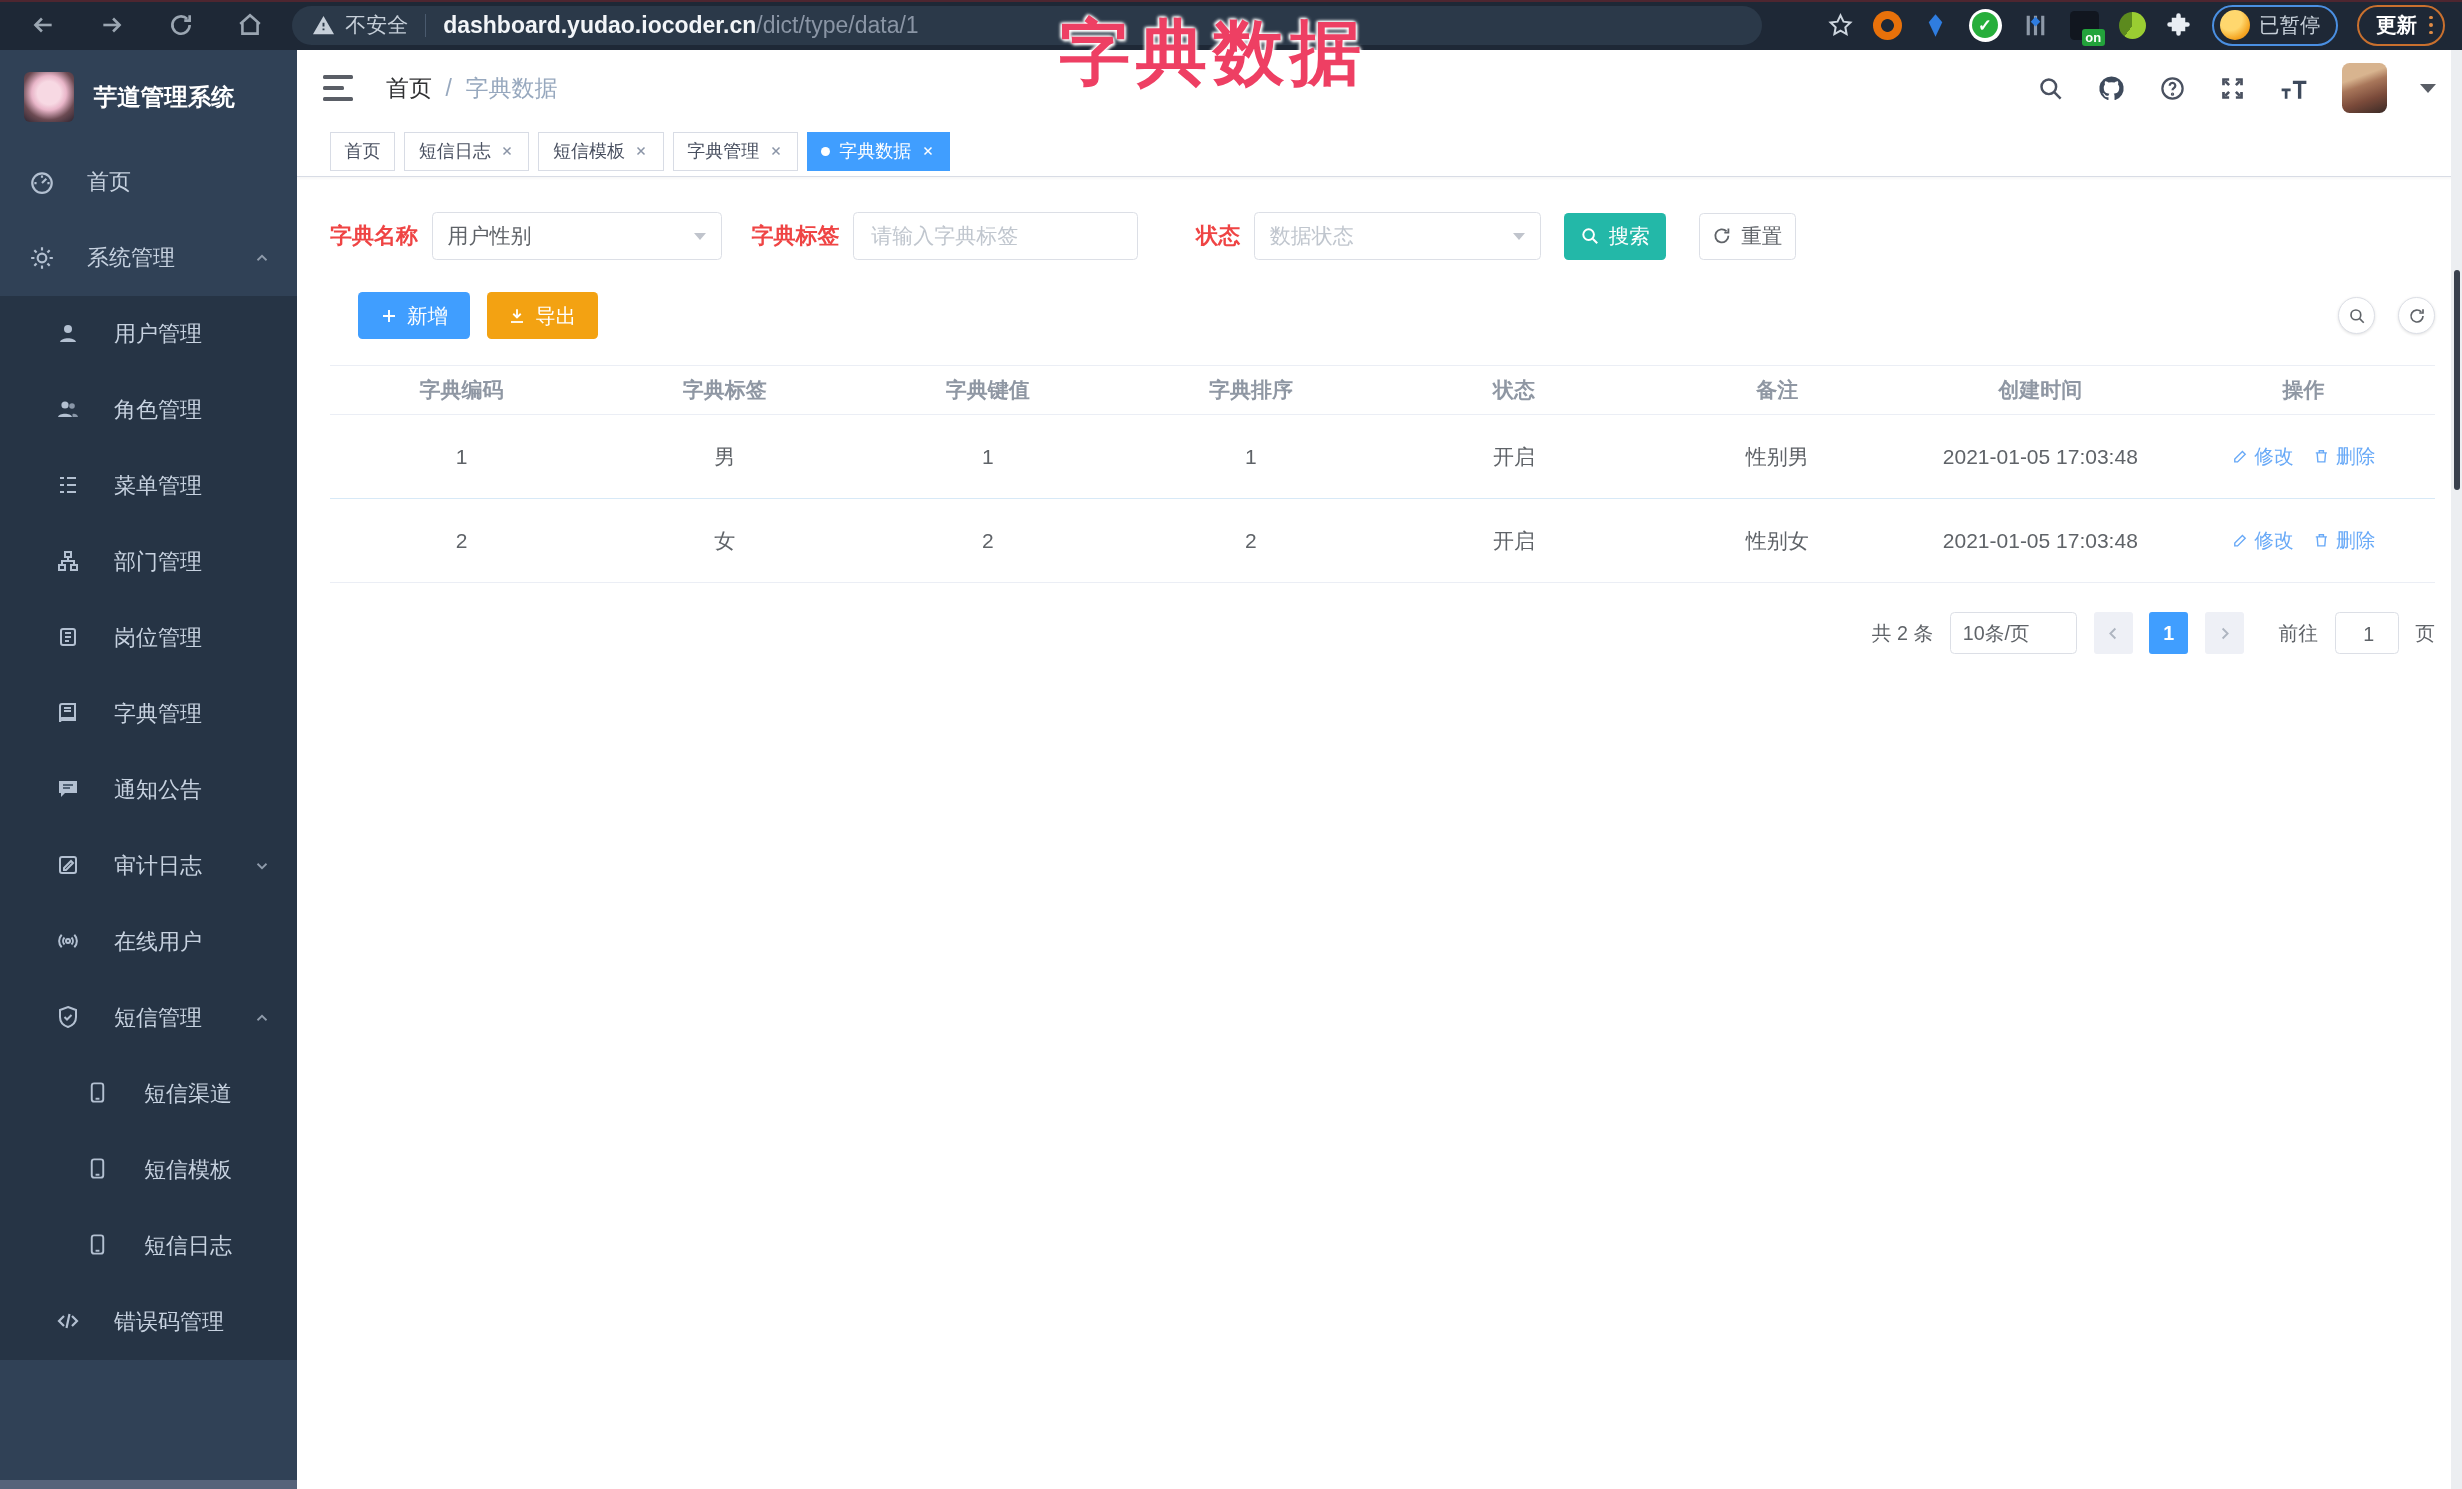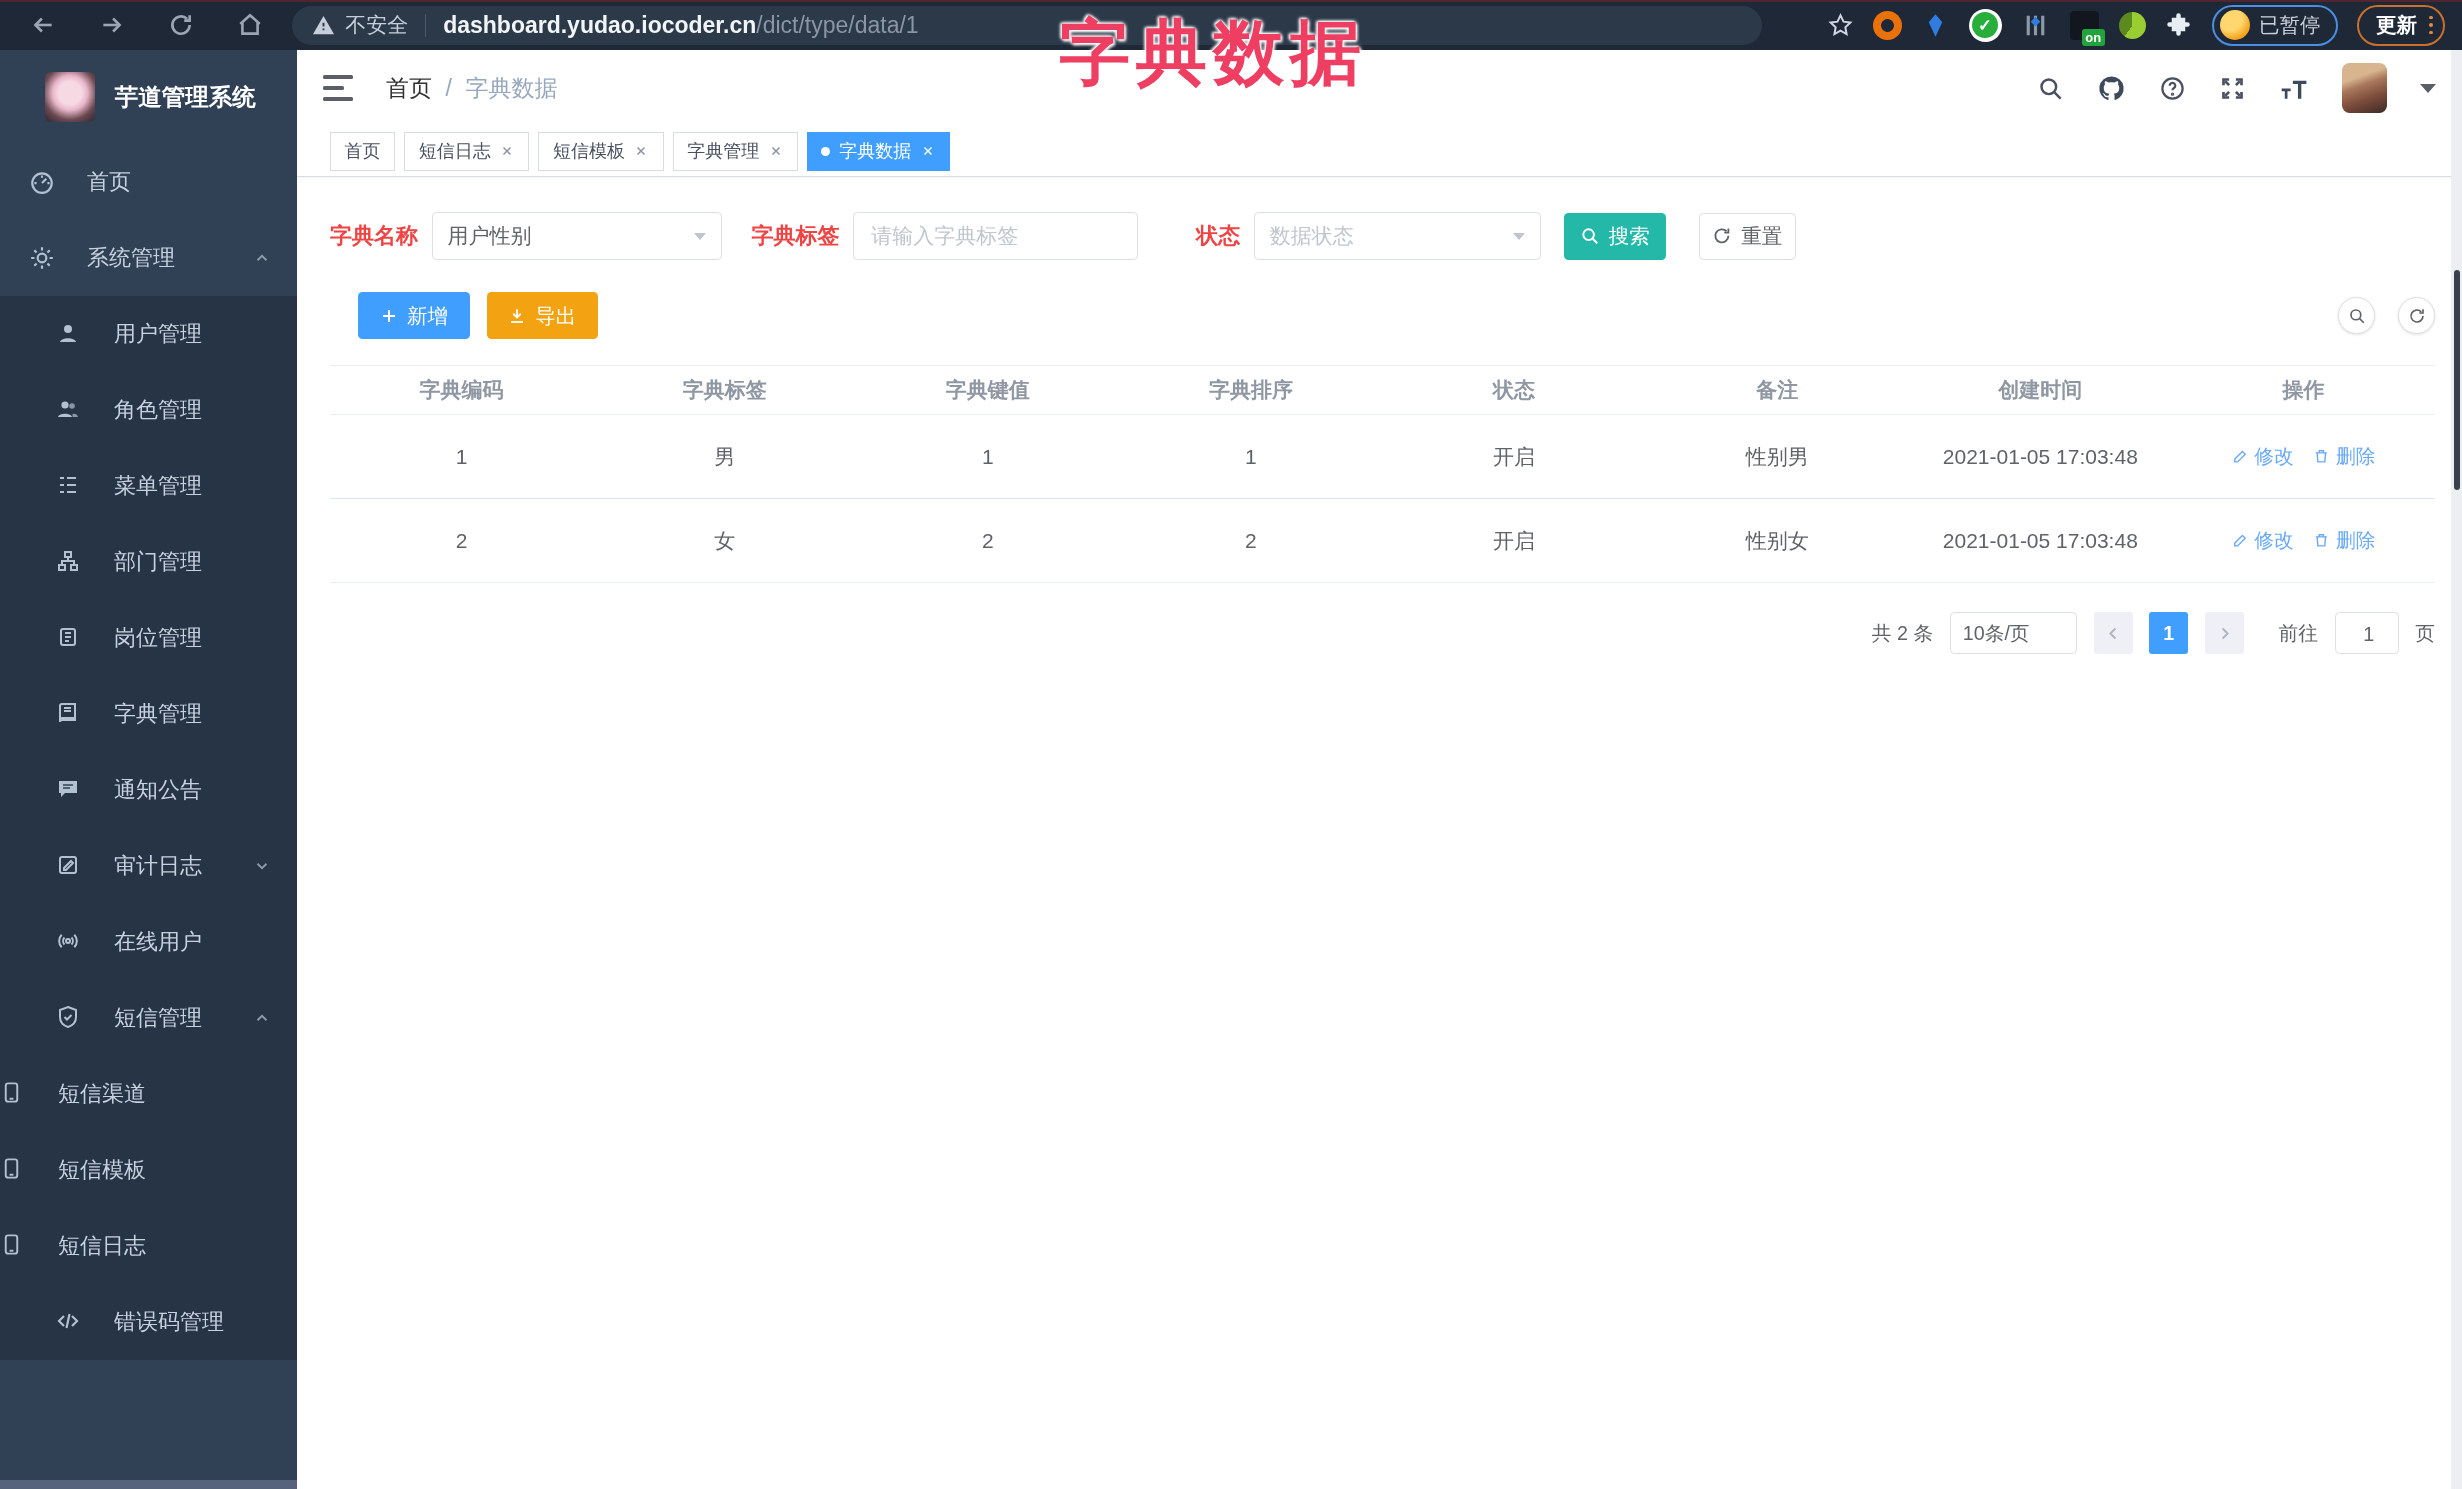--- a/index.html
+++ b/index.html
@@ -34,29 +34,29 @@
   .update .utext{color:#ffffff;font-size:20.5px;font-weight:700;}
   .kebab{display:flex;flex-direction:column;gap:3.8px;}
   .kebab i{width:3.8px;height:3.8px;border-radius:50%;background:#e08b45;display:block;}
 
   
   .overlay-title{position:absolute;left:1059px;top:6px;z-index:50;font-size:71px;font-weight:700;letter-spacing:6px;
     color:#ee3f63;text-shadow:0 0 2.3px #fff,0 0 4.5px #fff,1.5px 1.5px 3px #fff,-1.5px -1.5px 3px #fff;}
 
   
   .sidebar{position:absolute;left:0;top:50px;width:297px;bottom:0;background:#304156;z-index:2;}
-  .logo-row{height:94px;display:flex;align-items:center;padding-left:45px;gap:19.7px;}
+  .logo-row{height:94px;display:flex;align-items:center;padding-left:24px;gap:19.7px;}
   .logo-img{width:50px;height:50px;border-radius:6px;background:
       radial-gradient(circle at 50% 42%, #f7d9e3 0 30%, #e9b6c9 45%, #6b4a52 70%, #2c2430);}
   .logo-title{color:#fff;font-size:23.5px;font-weight:700;}
   .mi{height:76px;display:flex;align-items:center;color:#c7d2e0;font-size:22px;cursor:pointer;position:relative;}
   .mi .ico{width:26px;height:26px;margin-right:32px;flex:0 0 auto;}
   .mi.root{padding-left:29px;}
   .mi.l1{padding-left:56px;}
-  .mi.l2{}
+  .mi.l2{padding-left:86px;}
   .submenu{background:#263445;}
   .chev{position:absolute;right:26px;top:50%;transform:translateY(-50%);}
   .side-hscroll{position:absolute;left:0;bottom:0;width:100%;height:9.8px;background:#56637a;}
 
   
   .main{position:absolute;left:297px;top:50px;right:0;bottom:0;background:#fff;}
   .navbar{height:76px;display:flex;align-items:center;padding:0 26px;}
   .hamburger{width:30px;height:26px;display:flex;flex-direction:column;justify-content:space-between;padding:1.5px 0;cursor:pointer;}
   .hamburger .b{height:3.8px;background:#5a5e66;border-radius:1.5px;}
   .hamburger .b1{width:30px;}.hamburger .b2{width:21px;}.hamburger .b3{width:30px;}

